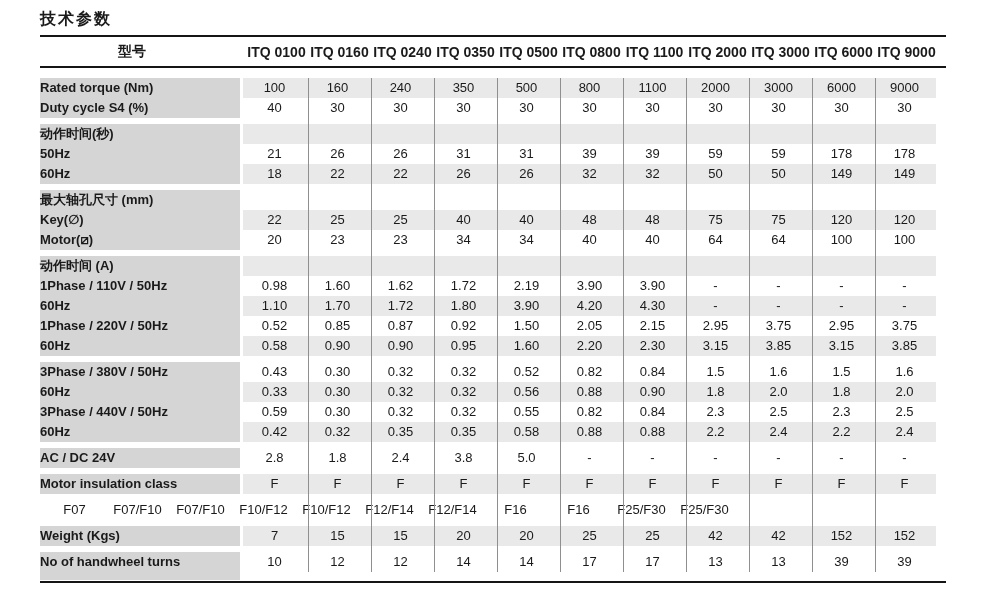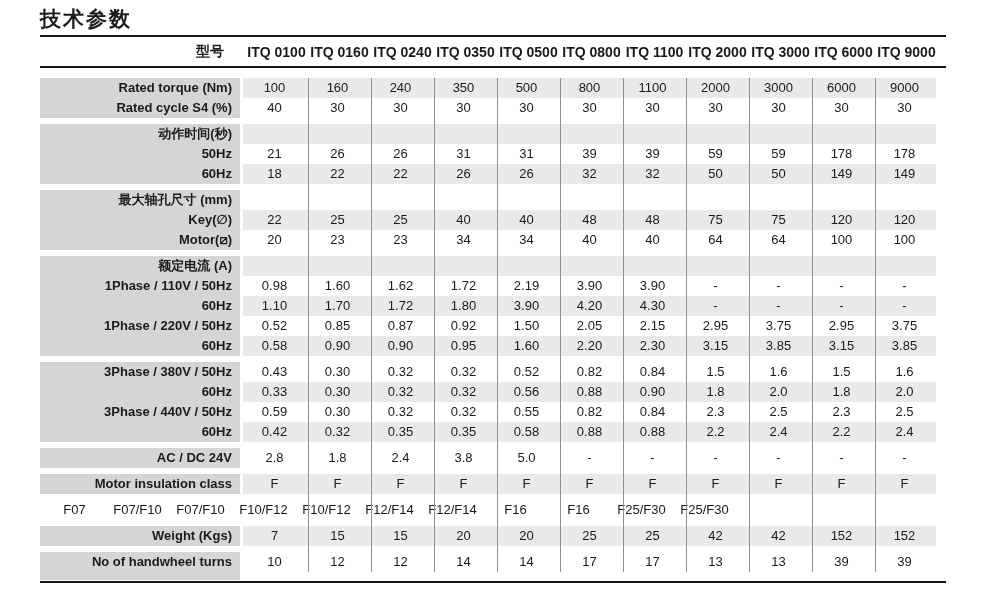--- a/index.html
+++ b/index.html
@@ -1,36 +1,36 @@
 <!DOCTYPE html>
 <html><head>
 <meta charset="utf-8">
 <style>
   html,body { margin:0; padding:0; }
   body {
     width:1000px; height:601px; background:#ffffff; overflow:hidden;
     font-family:"Liberation Sans","DejaVu Sans",sans-serif; color:#1a1a1a;
   }
   .page { padding:3px 0 0 40px; }
-  .title { font-size:21px; font-weight:bold; letter-spacing:2px; height:32px; line-height:32px; }
+  .title { font-size:16px; font-weight:bold; letter-spacing:2px; height:32px; line-height:32px; }
   .hrule { width:906px; height:2px; background:#151515; }
   .header-row { display:flex; align-items:center; height:29px; width:906px; }
   .model-label {
-    width:200px; box-sizing:border-box; padding-right:16px; text-align:right;
+    width:200px; box-sizing:border-box; padding-right:16px; text-align:center;
     font-weight:bold; font-size:14px;
   }
   .header-cells { display:flex; margin-left:5px; }
   .model-cell { width:63px; text-align:center; font-weight:bold; font-size:14px; white-space:nowrap; }
   .tbody { margin-top:10px; width:948px; }
   .rows-wrap { position:relative; }
   .block { margin-bottom:6px; }
   .block:last-child { margin-bottom:0; }
   .row { display:flex; height:20px; }
   .row-label {
-    width:200px; box-sizing:border-box; background:#d5d5d5; text-align:right;
+    width:200px; box-sizing:border-box; background:#d5d5d5; 
     font-weight:bold; font-size:13px; line-height:20px; padding-right:8px;
     white-space:nowrap; overflow:visible;
   }
   .row-data { display:flex; margin-left:3px; width:693px; }
   .row-data.shade { background:#e9e9e9; }
   .cell { width:63px; text-align:center; font-size:13px; line-height:20px; white-space:nowrap; }
   .vlines { position:absolute; left:205px; top:0; height:100%; width:693px; pointer-events:none; }
   .vline { position:absolute; top:0; height:100%; width:1px; background:#8f8f8f; }
   .bottom-strip { width:200px; height:8px; background:#d5d5d5; }
   .bottom-rule { margin-top:1px; }
@@ -84,21 +84,21 @@
               <div class="cell">500</div>
               <div class="cell">800</div>
               <div class="cell">1100</div>
               <div class="cell">2000</div>
               <div class="cell">3000</div>
               <div class="cell">6000</div>
               <div class="cell">9000</div>
             </div>
           </div>
           <div class="row">
-            <div class="row-label">Rated cycle S4 (%)</div>
+            <div class="row-label">Duty cycle S4 (%)</div>
             <div class="row-data">
               <div class="cell">40</div>
               <div class="cell">30</div>
               <div class="cell">30</div>
               <div class="cell">30</div>
               <div class="cell">30</div>
               <div class="cell">30</div>
               <div class="cell">30</div>
               <div class="cell">30</div>
               <div class="cell">30</div>
@@ -202,21 +202,21 @@
               <div class="cell">40</div>
               <div class="cell">64</div>
               <div class="cell">64</div>
               <div class="cell">100</div>
               <div class="cell">100</div>
             </div>
           </div>
         </div>
         <div class="block">
           <div class="row">
-            <div class="row-label">额定电流 (A)</div>
+            <div class="row-label">动作时间 (A)</div>
             <div class="row-data shade">
               <div class="cell"></div>
               <div class="cell"></div>
               <div class="cell"></div>
               <div class="cell"></div>
               <div class="cell"></div>
               <div class="cell"></div>
               <div class="cell"></div>
               <div class="cell"></div>
               <div class="cell"></div>

